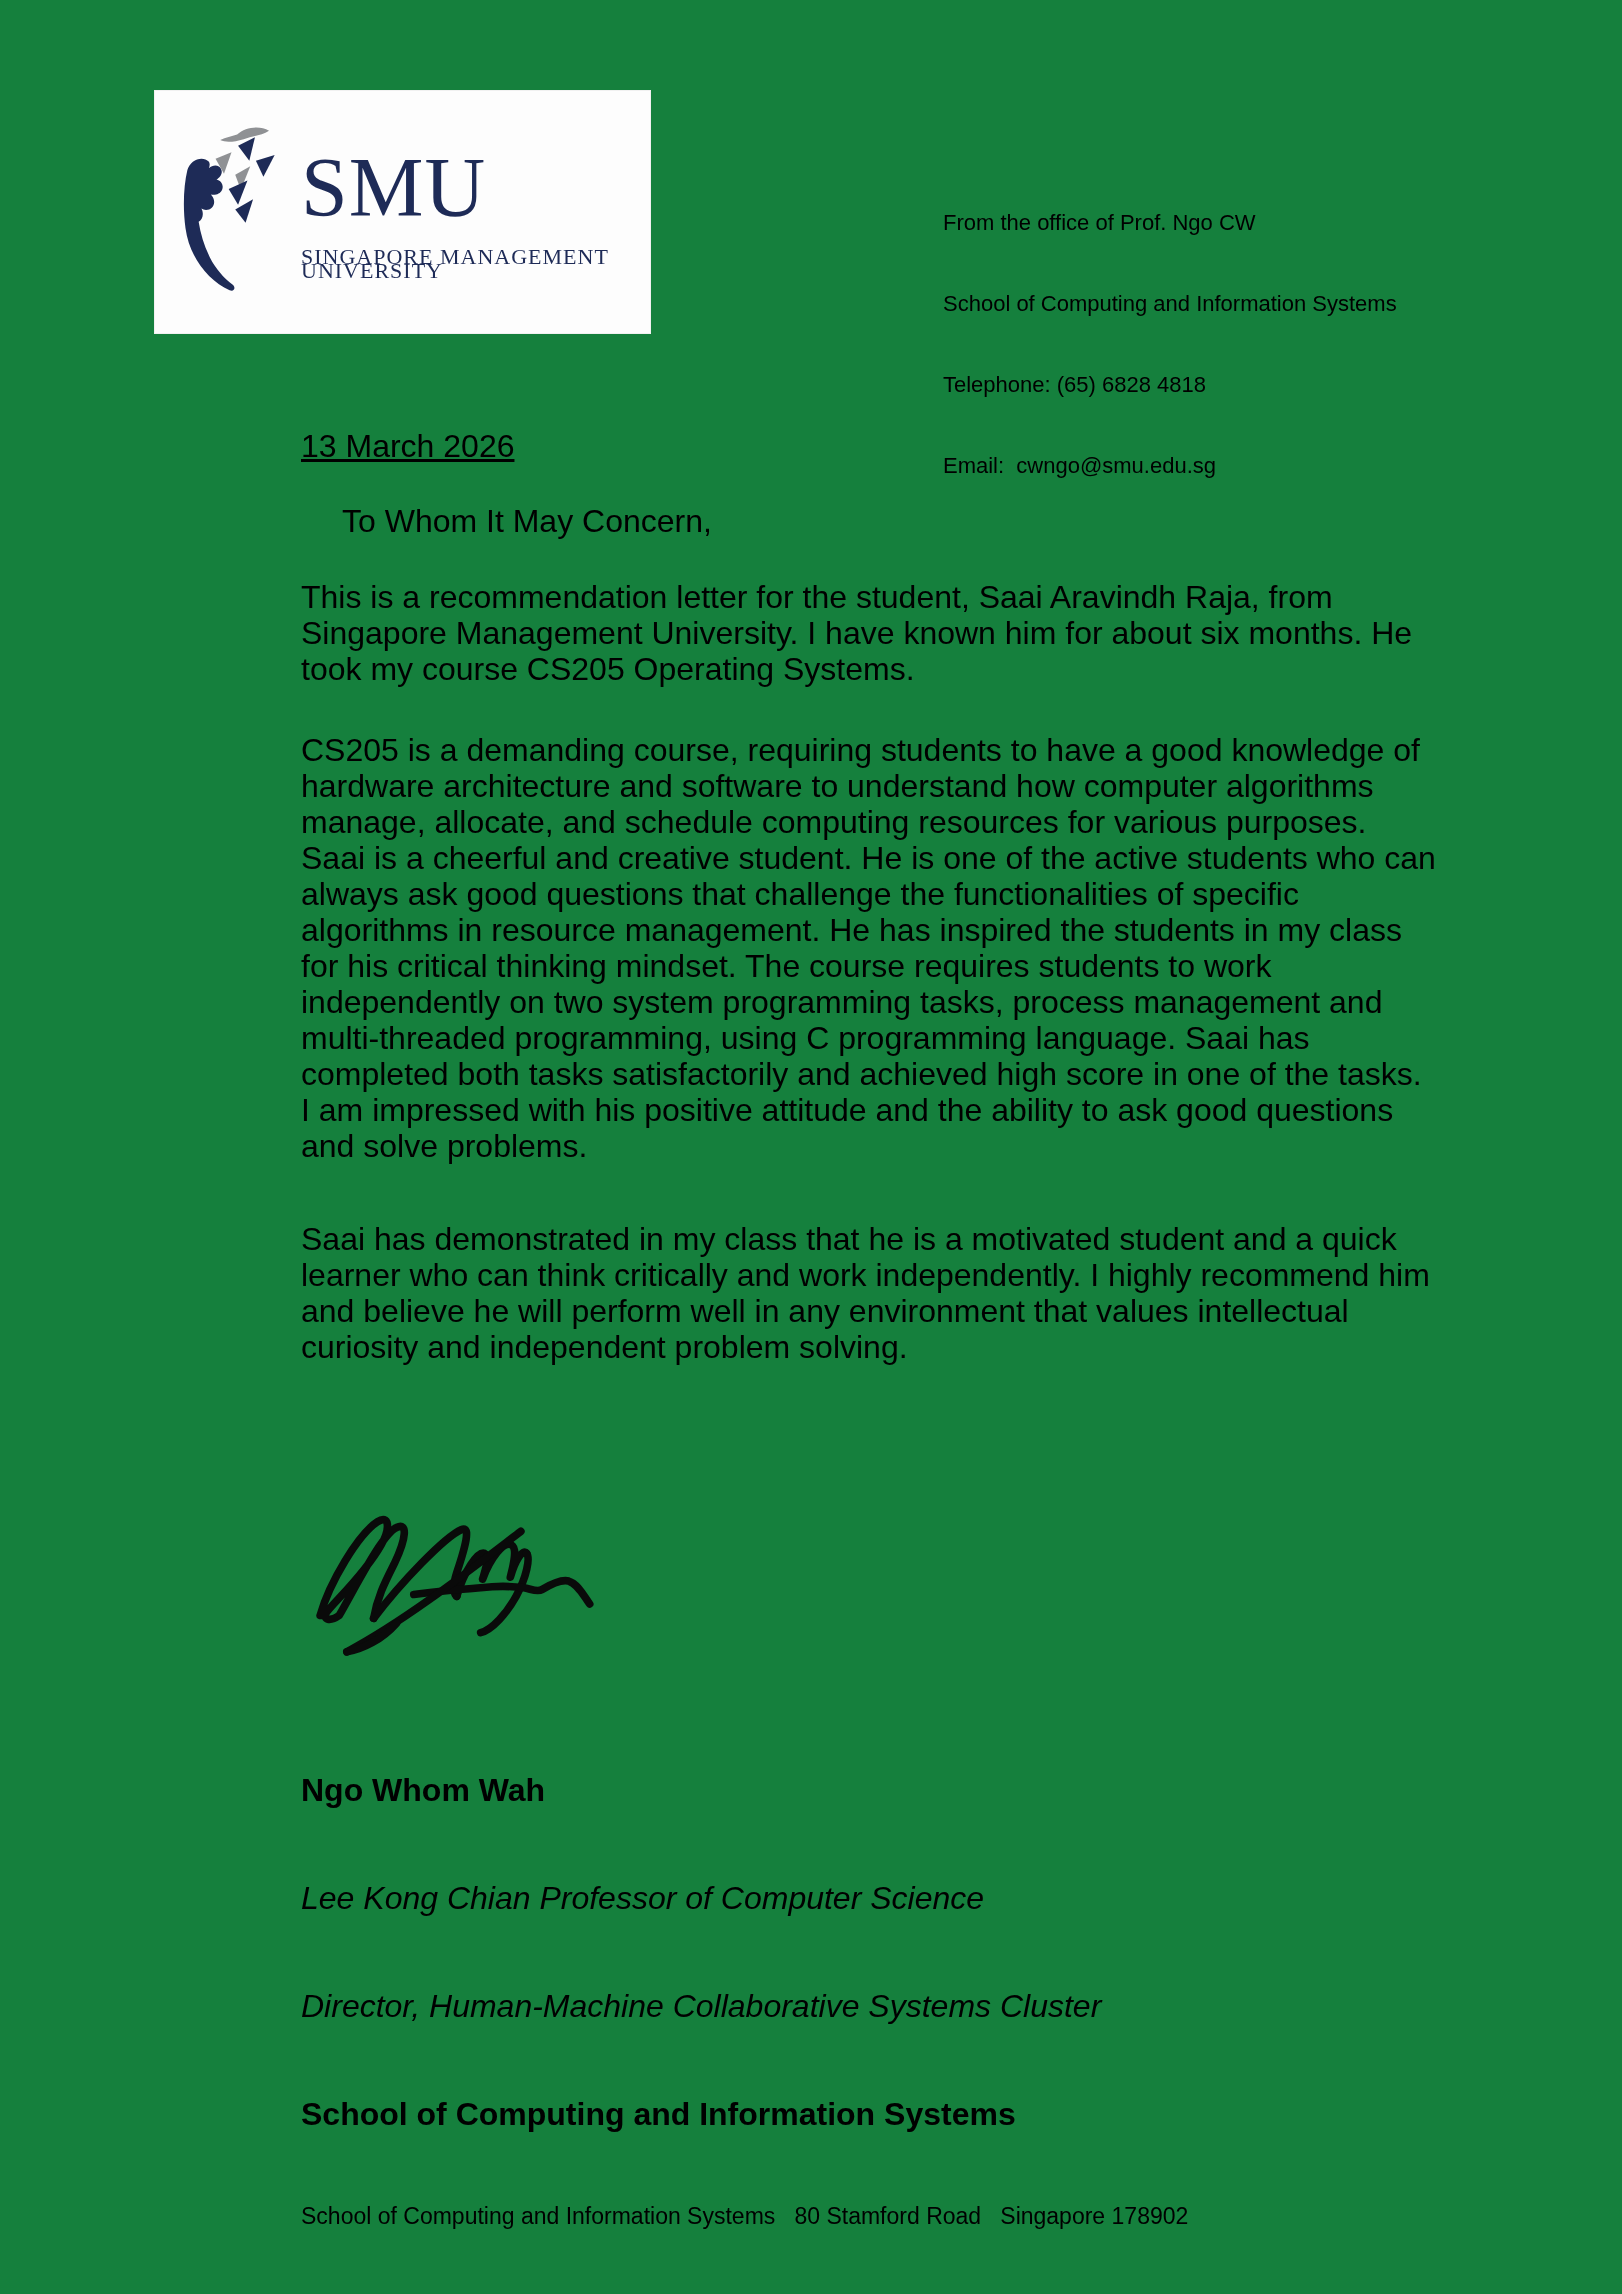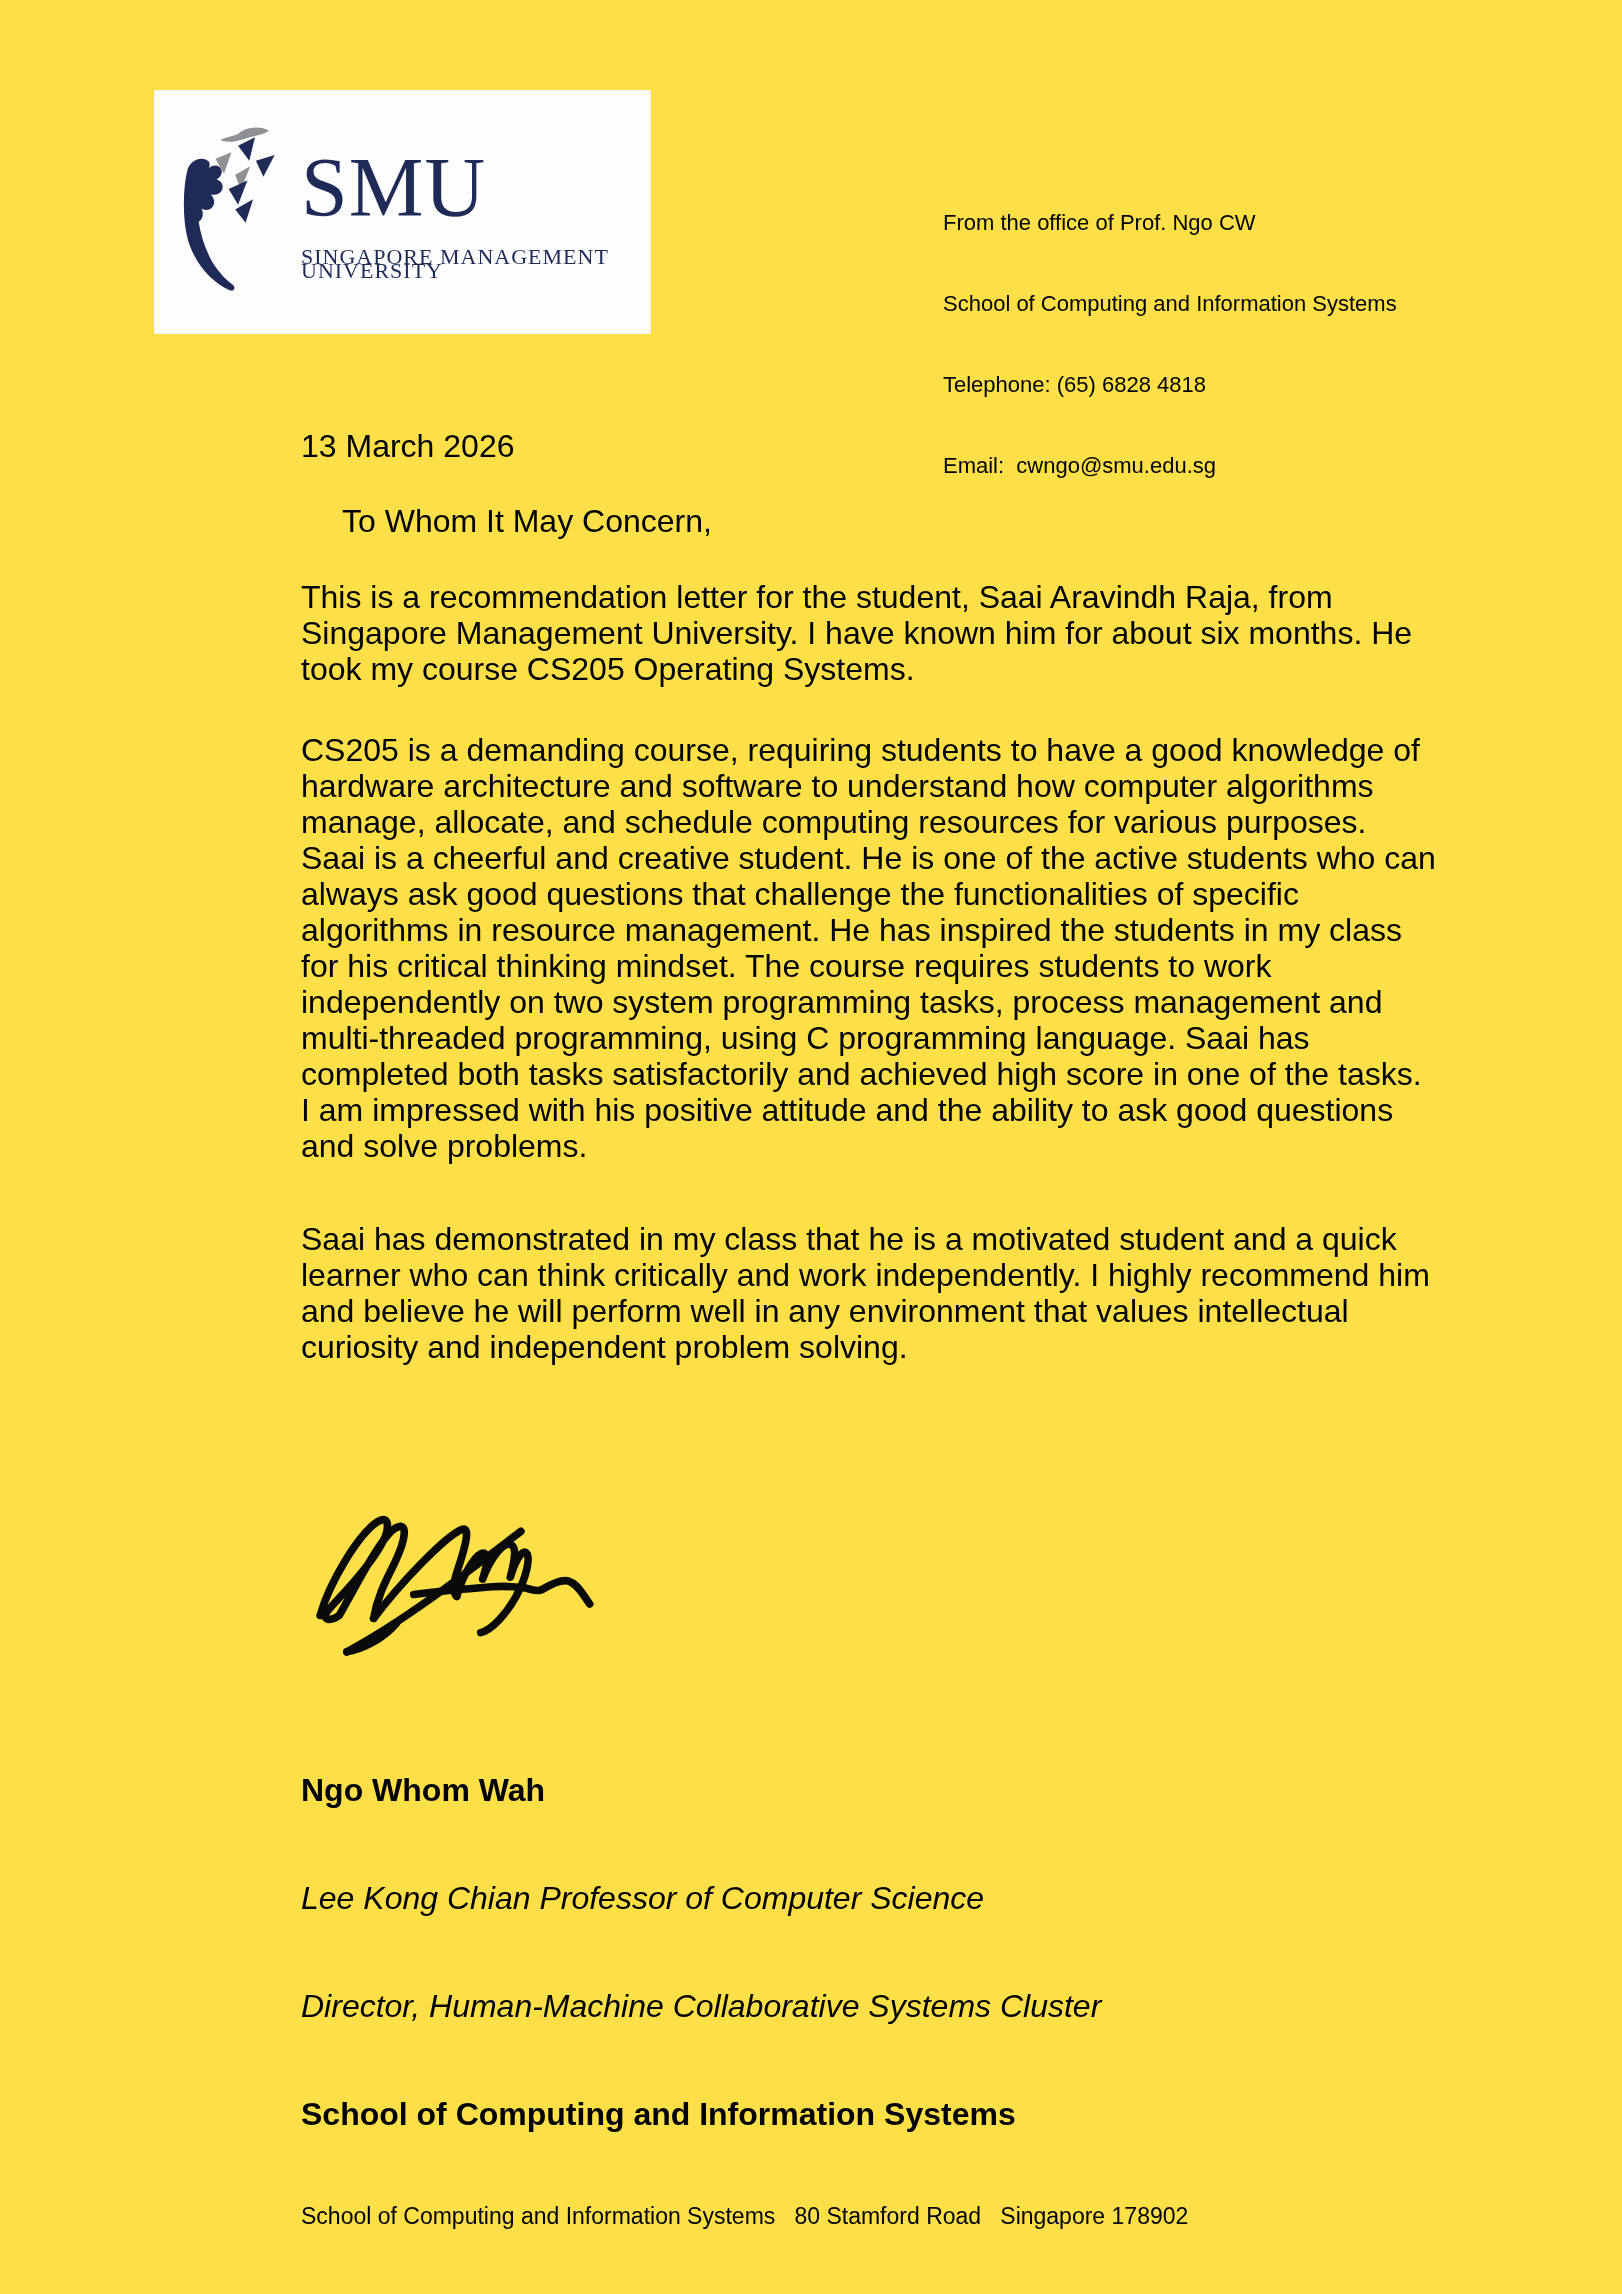--- a/index.html
+++ b/index.html
@@ -3,21 +3,21 @@
 <meta charset="utf-8">
 <style>
   html, body { margin: 0; padding: 0; background: #ffffff; }
   body {
     width: 1622px; height: 2294px;
     position: relative;
     font-family: "Liberation Sans", sans-serif;
     color: #000;
     overflow: hidden;
   }
-  .page { position: absolute; inset: 0; background: #fde047; }
+  .page { position: absolute; inset: 0; background: #15803d; }
 
   
   .logo-box {
     position: absolute; left: 155px; top: 91px;
     width: 495px; height: 242px;
     background: #fdfdfd;
     box-shadow: 0 0 0 1px #f1f1f1;
   }
   .lion-svg { position: absolute; left: 23px; top: 29px; width: 122px; height: 180px; }
   .logo-text { position: absolute; left: 146px; top: 0; color: #1e2b57; font-family: "Liberation Serif", serif; }
@@ -39,21 +39,21 @@
     font-size: 22px; line-height: 27px; white-space: pre-wrap;
   }
   .office .from { font-weight: normal; }
 
   
   .tx {
     position: absolute; left: 301px;
     font-size: 32px; line-height: 36px;
     white-space: pre-wrap; width: 1204px;
   }
-  .date       { top: 428px; }
+  .date       { top: 428px; text-decoration: underline; }
   .salutation { top: 503px; margin-left: 41px; }
   .p1         { top: 579px; }
   .p2         { top: 732px; }
   .p3         { top: 1221px; }
 
   .signature-svg { position: absolute; left: 301px; top: 1491px; width: 325px; height: 182px; }
 
   .sigblock { top: 1700px; }
   .sigblock .bold { font-weight: bold; }
   .sigblock .italic { font-style: italic; }

